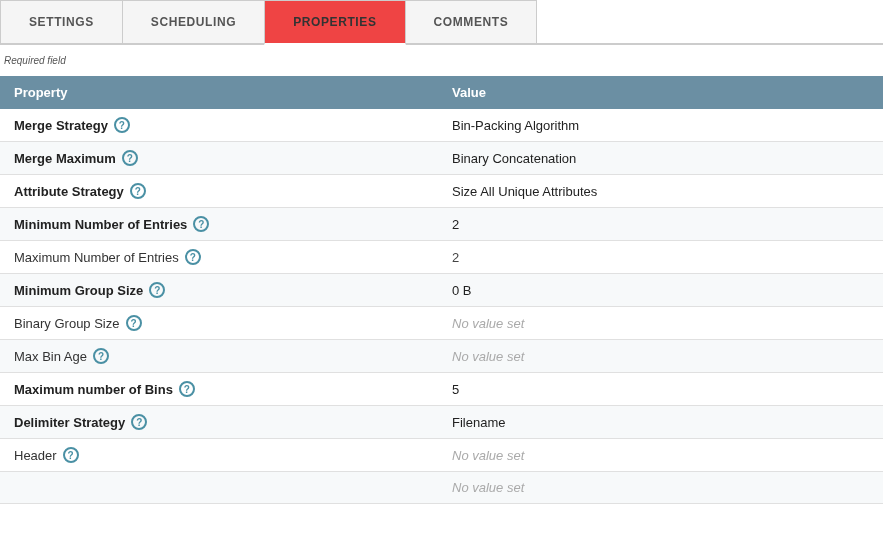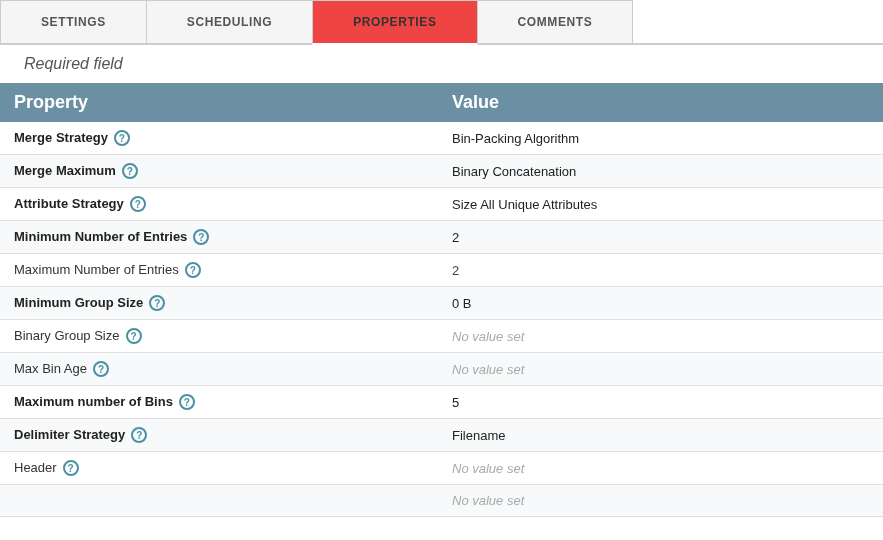--- a/index.html
+++ b/index.html
@@ -10,21 +10,21 @@
       color: #333;
     }
 
     
     .tabs {
       display: flex;
       border-bottom: 2px solid #ccc;
       background: #fff;
     }
     .tab {
-      padding: 14px 40px;
+      padding: 14px 28px;
       font-size: 12px;
       font-weight: 600;
       letter-spacing: 0.05em;
       color: #555;
       cursor: pointer;
       border: 1px solid #ccc;
       border-bottom: none;
       background: #f5f5f5;
       margin-right: -1px;
       text-transform: uppercase;
@@ -32,58 +32,58 @@
     .tab.active {
       background: #ef4444;
       color: #333;
       border-bottom: 2px solid #fff;
       margin-bottom: -2px;
       z-index: 1;
     }
 
     
     .required-field {
-      padding: 10px 24px;
-      font-size: 16px;
+      padding: 10px 4px;
+      font-size: 10px;
       color: #555;
       font-style: italic;
     }
 
     
     .properties-table {
       width: 100%;
       border-collapse: collapse;
     }
     .properties-table thead tr {
       background: #6b8fa3;
       color: #fff;
     }
     .properties-table thead th {
       padding: 9px 14px;
       text-align: left;
       font-weight: 600;
-      font-size: 18px;
+      font-size: 13px;
     }
     .properties-table tbody tr {
       border-bottom: 1px solid #e0e0e0;
     }
     .properties-table tbody tr:nth-child(even) {
       background: #f7f9fa;
     }
     .properties-table tbody tr:nth-child(odd) {
       background: #fff;
     }
     .properties-table tbody td {
       padding: 8px 14px;
       vertical-align: middle;
     }
     .col-property {
       width: 410px;
       display: flex;
-      align-items: flex-start;
+      align-items: center;
       gap: 6px;
     }
     .prop-name-bold {
       font-weight: 700;
       color: #222;
     }
     .prop-name-normal {
       font-weight: 400;
       color: #333;
     }

